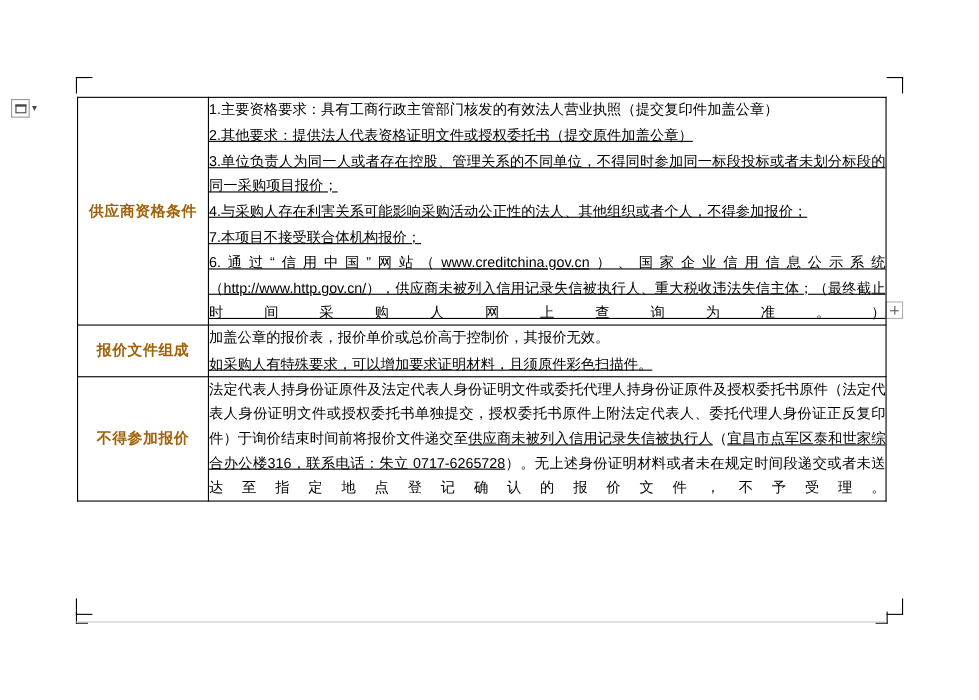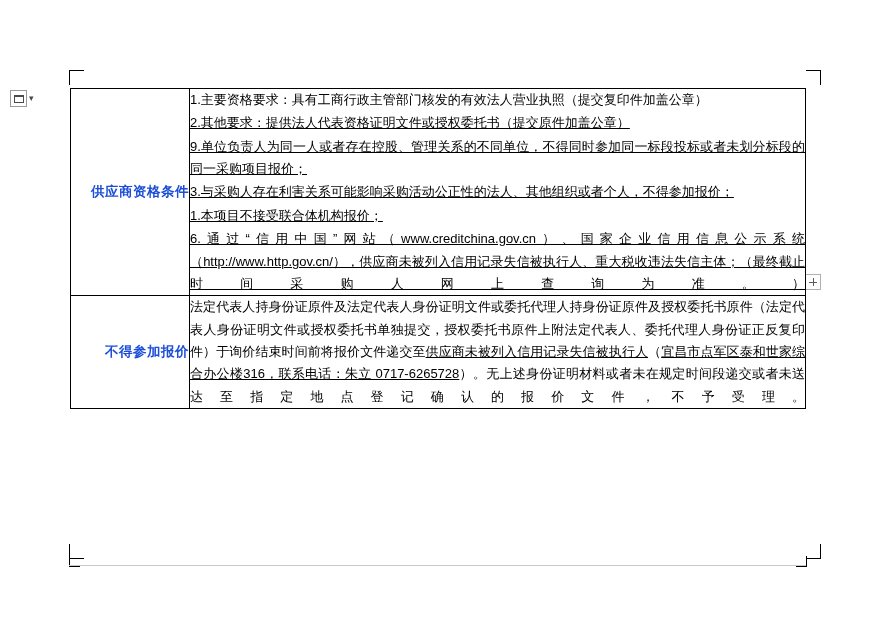--- a/index.html
+++ b/index.html
@@ -119,24 +119,24 @@
     table-layout: fixed;
   }
   table.doc-table td {
     border: 1px solid #000000;
     vertical-align: middle;
     padding: 0;
     margin-top: 28px;
   }
   td.label-cell {
     width: 118px;
-    text-align: right;
+    text-align: center;
     font-weight: bold;
     font-size: 13.5px;
-    color: #1d4ed8;
+    color: #a16207;
     letter-spacing: 0.5px;
     padding: 4px 2px;
   }
   td.body-cell {
     padding: 6px 8px 8px 10px;
     font-size: 13px;
     color: #000000;
     line-height: 1.72;
   }
   .p {
@@ -198,24 +198,31 @@
 
   <div class="plus-handle"></div>
 
   <table class="doc-table">
     <tbody>
       <tr>
         <td class="label-cell">供应商资格条件</td>
         <td class="body-cell">
           <p class="p">1.主要资格要求：具有工商行政主管部门核发的有效法人营业执照（提交复印件加盖公章）</p>
           <p class="p">2.其他要求：提供法人代表资格证明文件或授权委托书（提交原件加盖公章）</p>
-          <p class="p">9.单位负责人为同一人或者存在控股、管理关系的不同单位，不得同时参加同一标段投标或者未划分标段的同一采购项目报价；</p>
-          <p class="p">3.与采购人存在利害关系可能影响采购活动公正性的法人、其他组织或者个人，不得参加报价；</p>
-          <p class="p">1.本项目不接受联合体机构报价；</p>
+          <p class="p">3.单位负责人为同一人或者存在控股、管理关系的不同单位，不得同时参加同一标段投标或者未划分标段的同一采购项目报价；</p>
+          <p class="p">4.与采购人存在利害关系可能影响采购活动公正性的法人、其他组织或者个人，不得参加报价；</p>
+          <p class="p">7.本项目不接受联合体机构报价；</p>
           <p class="p justify-spread">6.通过“信用中国”网站（<span class="u">www.creditchina.gov.cn</span>）、国家企业信用信息公示系统（<span class="u">http://www.http.gov.cn/</span>），供应商未被列入信用记录失信被执行人、重大税收违法失信主体；（最终截止时间采购人网上查询为准。）</p>
+        </td>
+      </tr>
+      <tr>
+        <td class="label-cell">报价文件组成</td>
+        <td class="body-cell">
+          <p class="p">加盖公章的报价表，报价单价或总价高于控制价，其报价无效。</p>
+          <p class="p">如采购人有特殊要求，可以增加要求证明材料，且须原件彩色扫描件。</p>
         </td>
       </tr>
       <tr>
         <td class="label-cell">不得参加报价</td>
         <td class="body-cell">
           <p class="p justify-spread">法定代表人持身份证原件及法定代表人身份证明文件或委托代理人持身份证原件及授权委托书原件（法定代表人身份证明文件或授权委托书单独提交，授权委托书原件上附法定代表人、委托代理人身份证正反复印件）于询价结束时间前将报价文件递交至<span class="u">供应商未被列入信用记录失信被执行人</span>（<span class="u">宜昌市点军区泰和世家综合办公楼316，联系电话：朱立   0717-6265728</span>）。无上述身份证明材料或者未在规定时间段递交或者未送达至指定地点登记确认的报价文件，不予受理。</p>
         </td>
       </tr>
     </tbody>
   </table>

